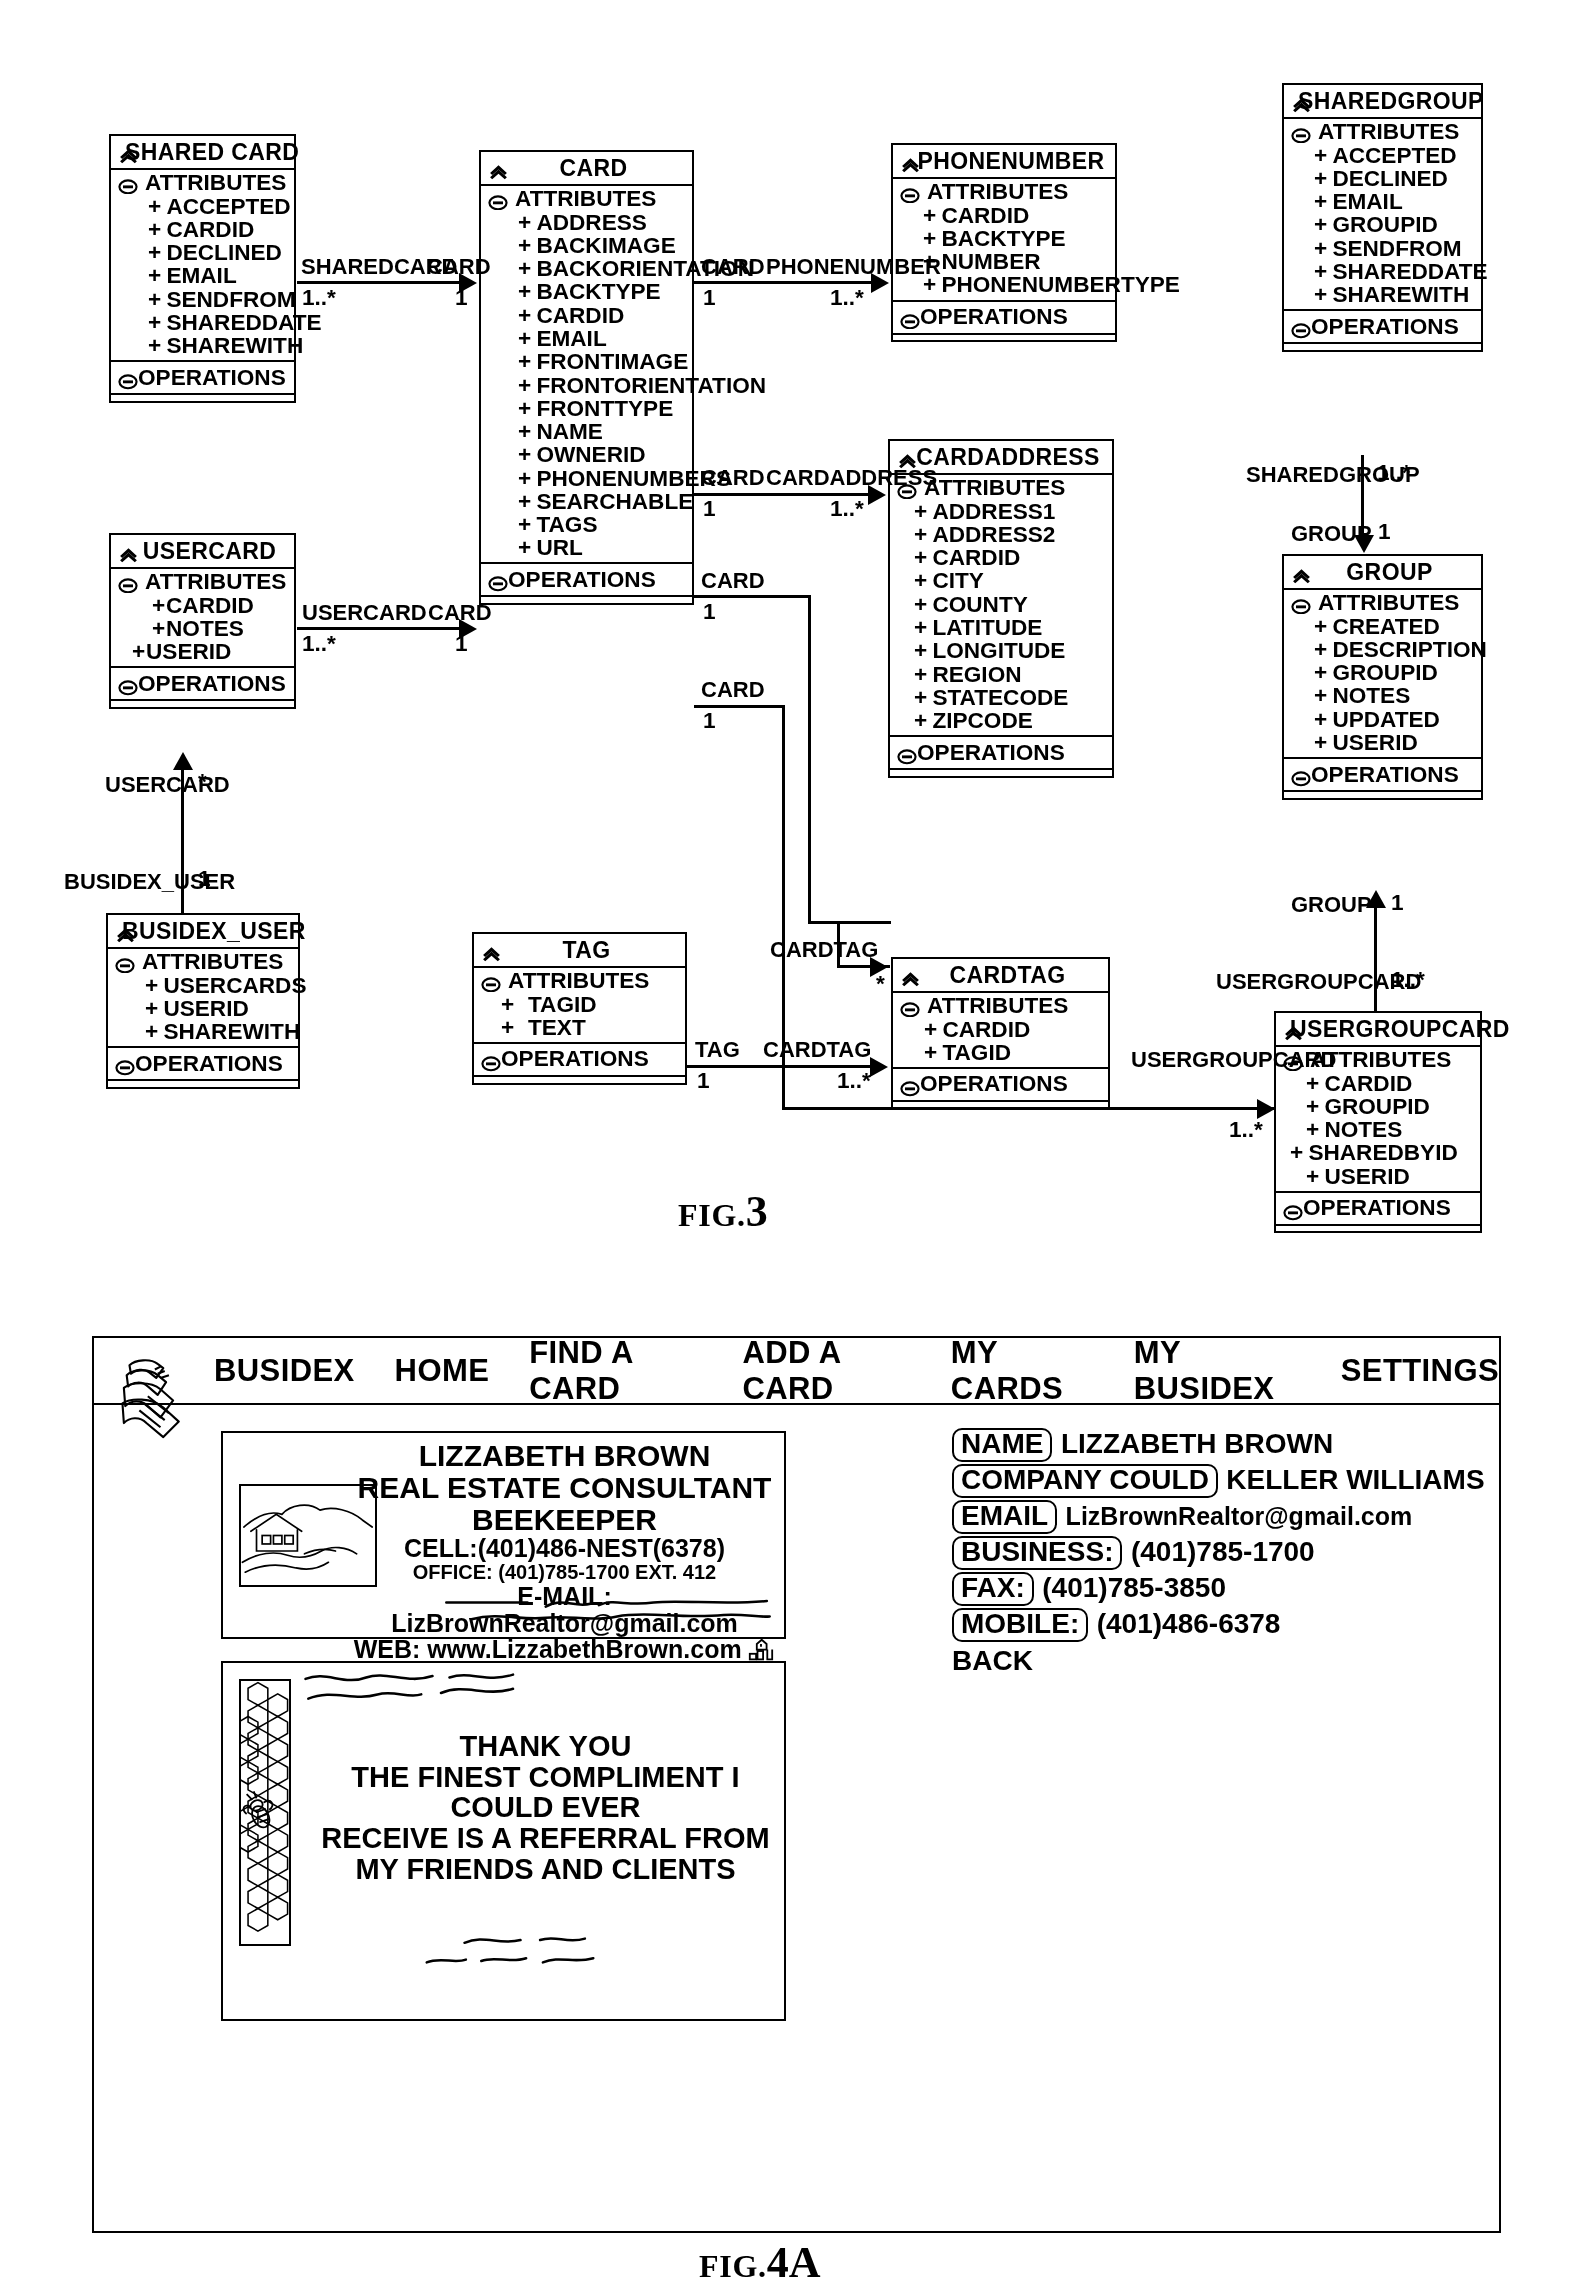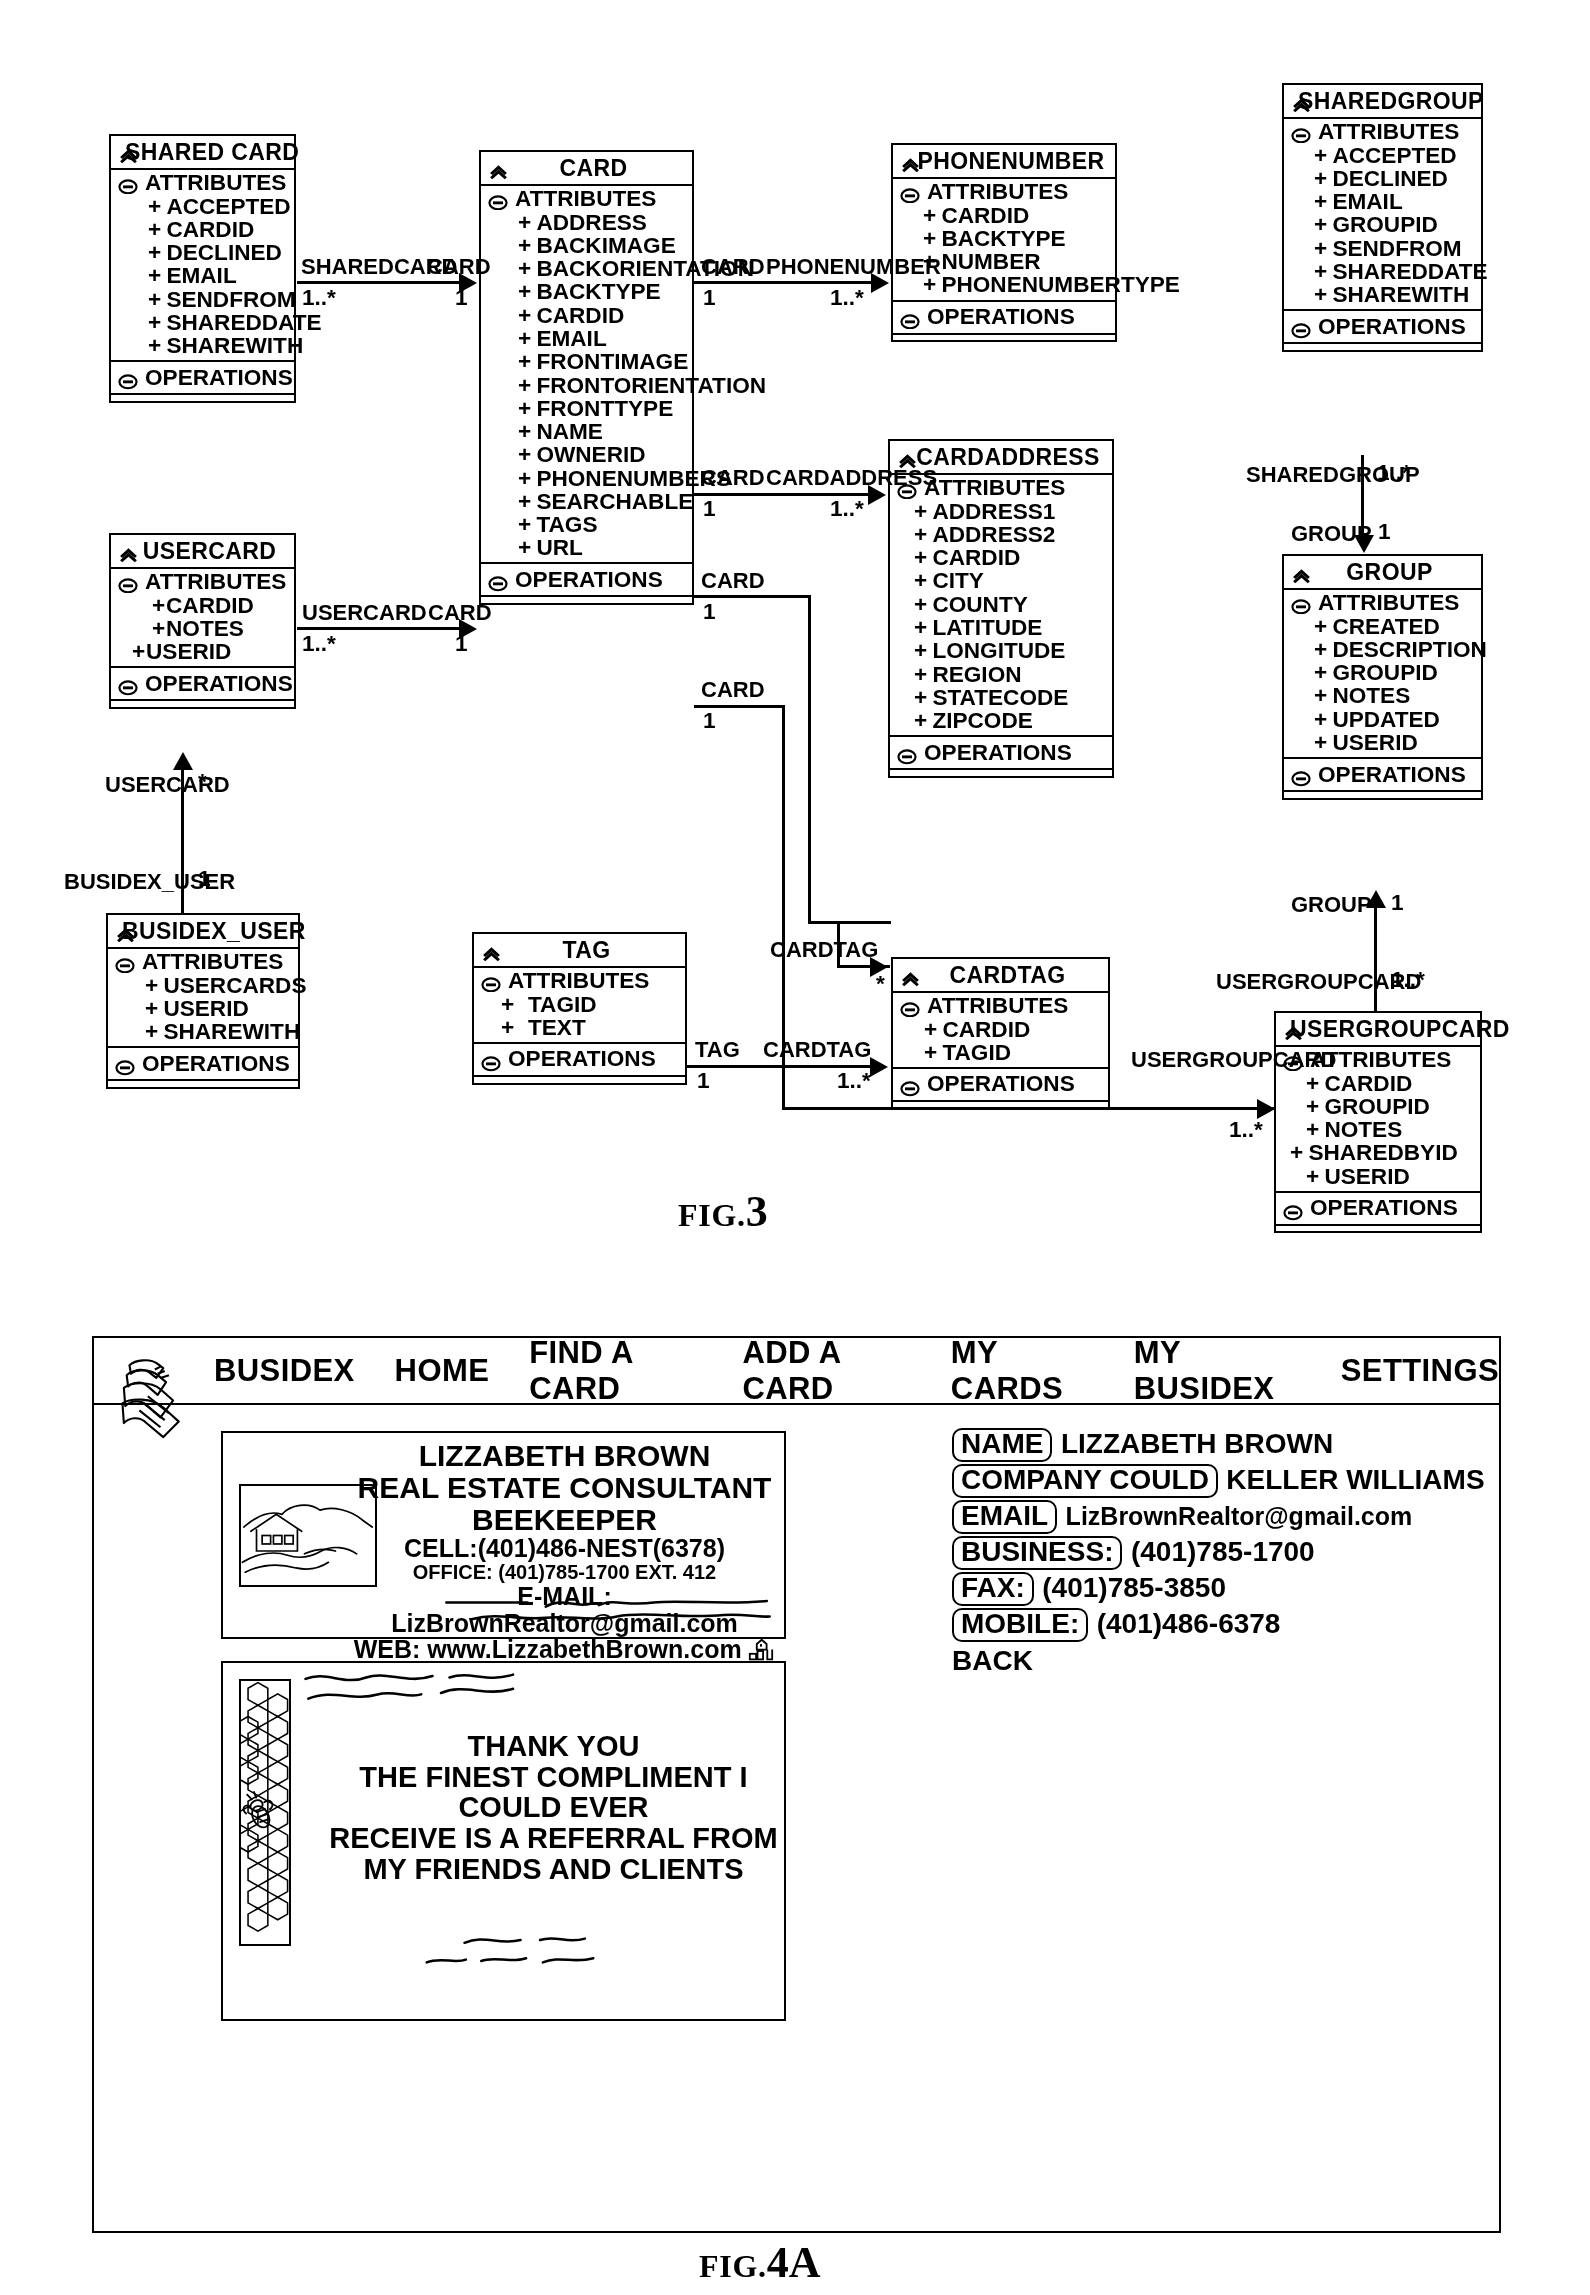--- a/index.html
+++ b/index.html
@@ -49,21 +49,21 @@
   .uml .sect .minus{width:20px;height:15.5px;flex:none;}
   .uml .attr{
     font-size:22.6px;font-weight:700;line-height:1.03;
     padding-left:37px;
     white-space:nowrap;
   }
   .uml .attr .pl{display:inline-block;width:18.4px;}
   .uml .ops{
     border-top:2.8px solid #000;
     border-bottom:2.8px solid #000;
-    display:flex;align-items:center;gap:7px;
+    display:flex;align-items:center;
     padding-left:7px;
     height:31px;
     font-size:22.6px;font-weight:700;
   }
   .uml .ops .minus{width:20px;height:15.5px;flex:none;}
   .uml .foot{height:5.6px;}
 
   
   .ln{position:absolute;background:#000;}
   .lnh{height:2.8px;}
@@ -803,21 +803,21 @@
       <span style="position:absolute;left:78px;top:5.6px;width:304px;height:48px;">
         <svg viewBox="0 0 430 68" style="width:100%;height:100%">
           <g fill="none" stroke="#000" stroke-width="3.6" stroke-linecap="round">
             <path d="M6 14 C36 2, 60 24, 92 12 C120 2, 150 22, 186 10"></path>
             <path d="M210 12 C240 2, 262 20, 300 8"></path>
             <path d="M10 42 C44 28, 74 46, 108 36 C132 30, 152 42, 170 36"></path>
             <path d="M198 34 C232 20, 260 40, 300 28"></path>
           </g>
         </svg>
       </span>
-      <div class="cardtxt" style="position:absolute;left:94px;top:68px;width:473px;font-size:29px;">
+      <div class="cardtxt" style="position:absolute;left:86px;top:68px;width:473px;font-size:29px;">
         <div>THANK YOU</div>
         <div>THE FINEST COMPLIMENT I COULD EVER</div>
         <div>RECEIVE IS A REFERRAL FROM</div>
         <div>MY FRIENDS AND CLIENTS</div>
       </div>
 
       <span style="position:absolute;left:198px;top:263px;width:304px;height:49px;">
         <svg viewBox="0 0 430 70" style="width:100%;height:100%">
           <g fill="none" stroke="#000" stroke-width="3.6" stroke-linecap="round">
             <path d="M60 24 C88 12, 110 28, 140 20"></path>

